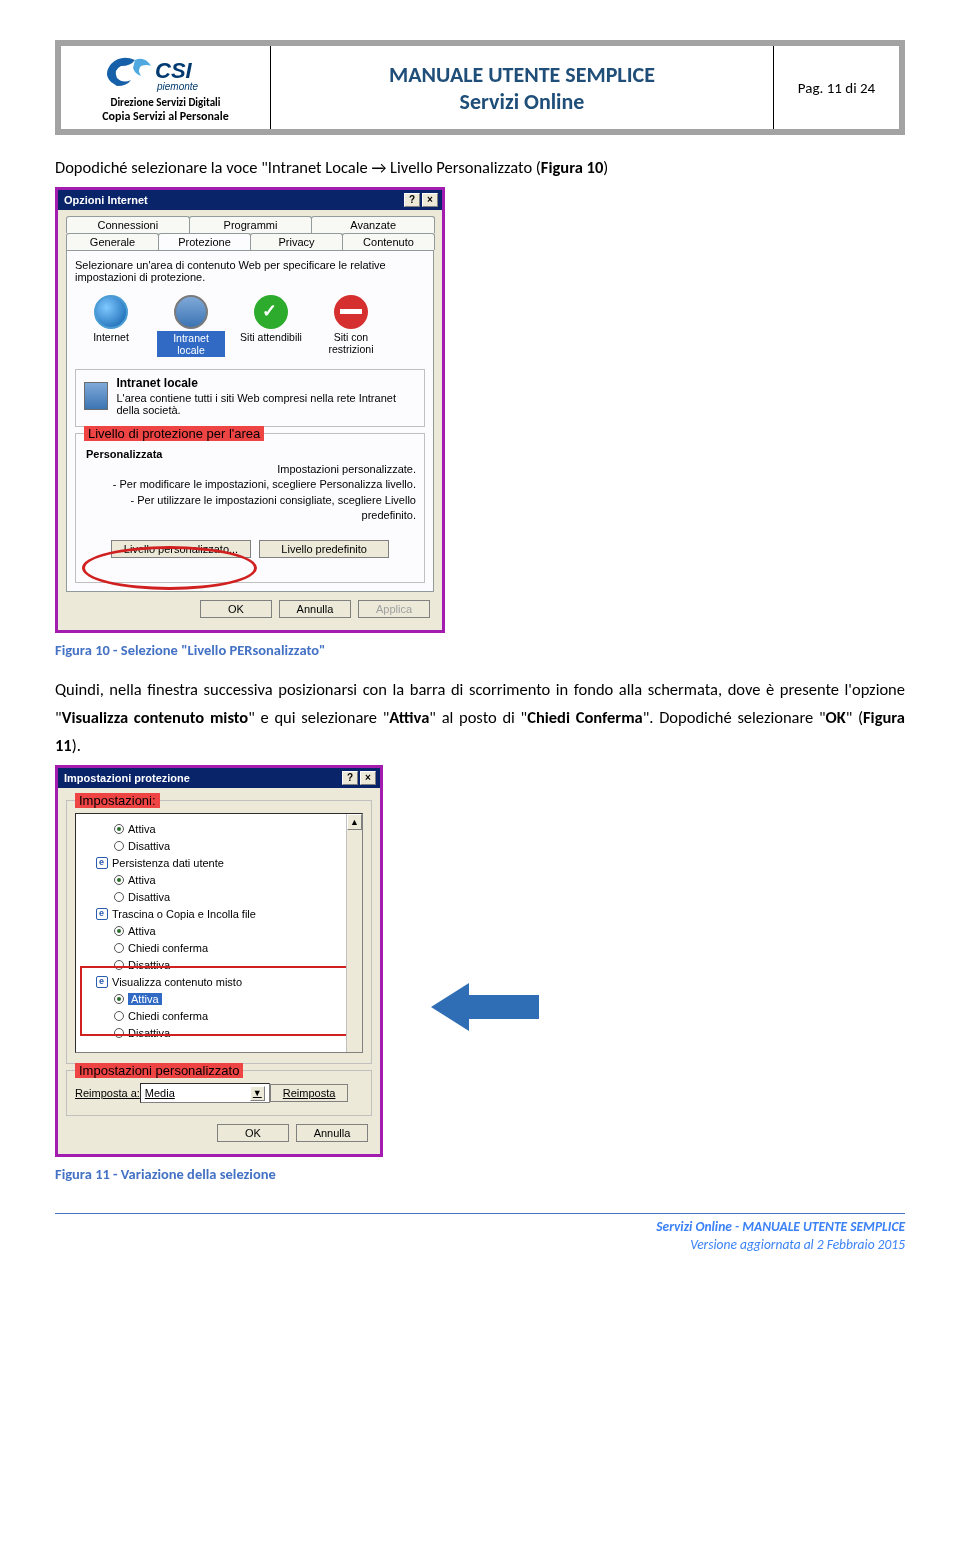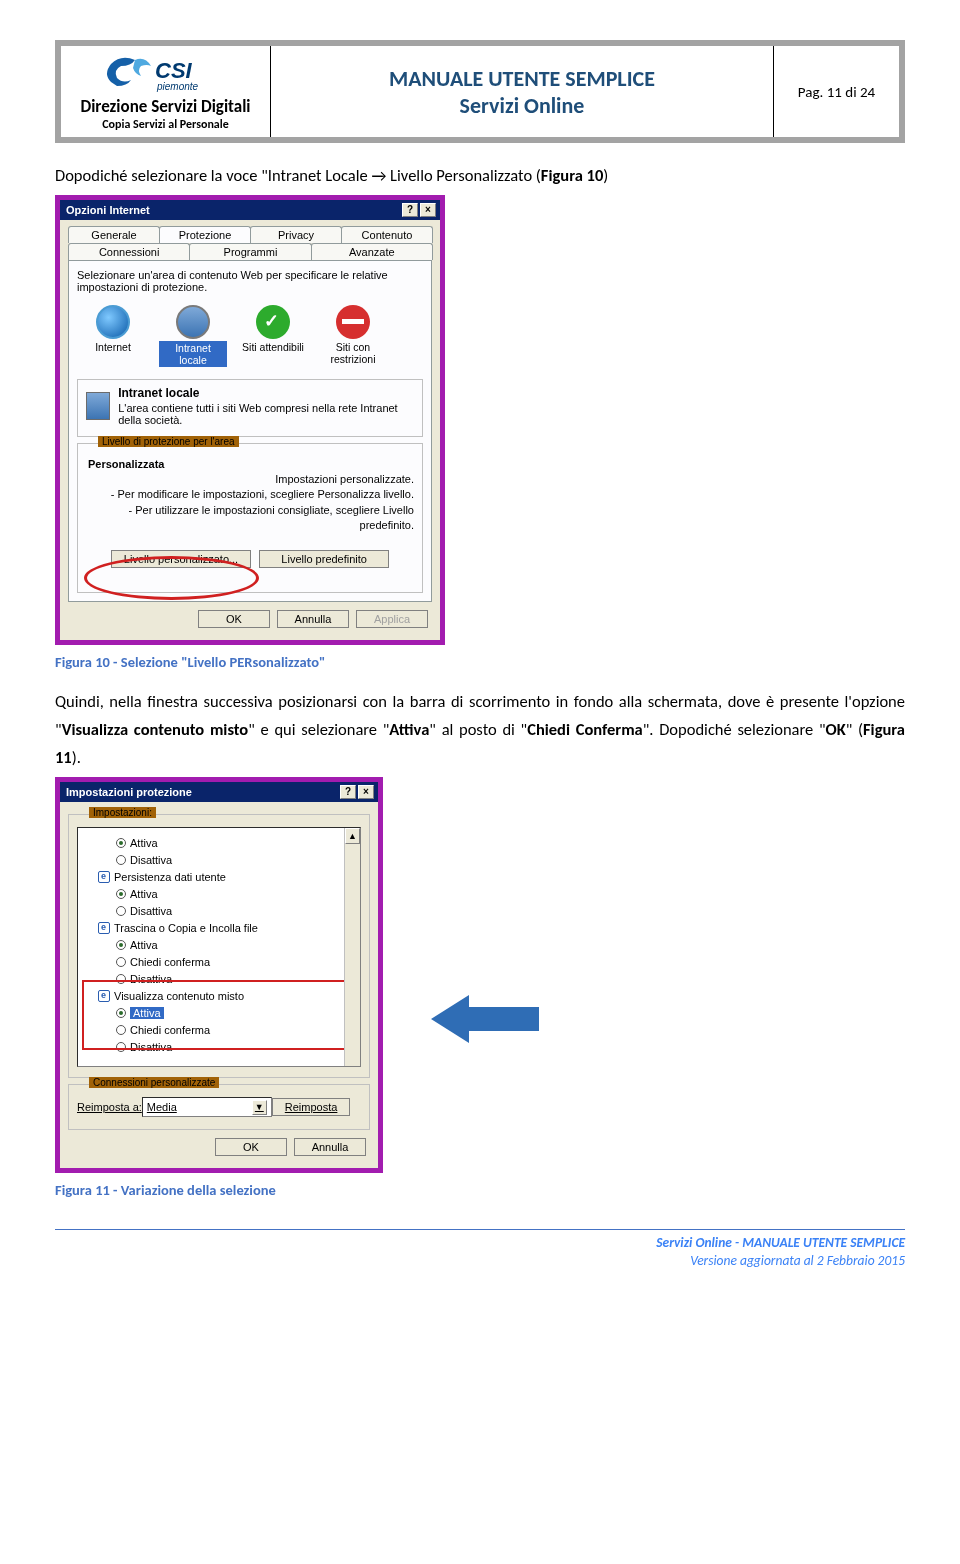--- a/index.html
+++ b/index.html
@@ -23,31 +23,31 @@
     flex-direction: column;
     justify-content: center;
     align-items: center;
     padding: 6px 10px;
   }
   .header-cell:last-child { border-right: none; }
   .hc-logo { width: 210px; }
   .hc-title { flex: 1; }
   .hc-page { width: 125px; font-size: 15px; }
   .logo-wrap { text-align: center; }
-  .sub1 { font-size: 17px; font-weight: bold; margin-top: 2px; }
+  .sub1 { font-size: 11px; font-weight: bold; margin-top: 2px; }
   .sub2 { font-size: 12px; font-weight: bold; }
   .doc-title1 { font-size: 22px; font-weight: bold; color: #1f4e79; }
   .doc-title2 { font-size: 22px; font-weight: bold; color: #1f4e79; }
   .body-text { font-size: 16.5px; line-height: 1.7; text-align: justify; margin: 0 0 6px 0; }
   .fig-caption { color: #4472c4; font-size: 14.5px; font-weight: bold; margin: 8px 0 16px 0; }
 
   
   .dialog {
     background: #ece9d8;
-    border: 5px solid #a21caf;
+    border: 3px solid #a21caf;
     width: 390px;
     font-family: Tahoma, Arial, sans-serif;
     font-size: 11px;
     color: #000;
     margin: 6px 0 4px 0;
   }
   .titlebar {
     background: #0a246a;
     color: #fff;
     height: 20px;
@@ -93,21 +93,21 @@
   .zone .zicon { width: 34px; height: 34px; margin: 0 auto 2px auto; border-radius: 50%; }
   .zone.sel .zlbl { background: #316ac5; color: #fff; padding: 1px 2px; }
   .globe { background: radial-gradient(circle at 35% 35%, #7fc9ff, #0a5aa8); border: 2px solid #4b9cd3; }
   .monitor { background: linear-gradient(#7fa9d8,#3c74b3); border: 2px solid #7a7a7a; border-radius: 3px; }
   .greenchk { background: #2dab2d; position: relative; }
   .greenchk::after { content: "✓"; color: #fff; font-weight: bold; position: absolute; left: 8px; top: 5px; font-size: 18px; }
   .redno { background: #d62f2f; position: relative; }
   .redno::after { content: ""; position: absolute; left: 6px; top: 14px; width: 22px; height: 5px; background: #fff; }
 
   .groupbox { border: 1px solid #c0c0c0; margin-top: 6px; padding: 6px 8px 10px 8px; position: relative; }
-  .groupbox .legend { position: absolute; top: -8px; left: 20px; background: #a16207; padding: 0 4px; font-size: 10px; }
+  .groupbox .legend { position: absolute; top: -8px; left: 8px; background: #ef4444; padding: 0 4px; font-size: 13px; }
   .gb-row { display: flex; align-items: center; gap: 8px; }
   .gb-icon { width: 28px; height: 28px; background: linear-gradient(#7fa9d8,#3c74b3); border: 1px solid #6b6b6b; }
   .gb-title { font-weight: bold; font-size: 12px; }
   .gb-desc { font-size: 11px; margin-top: 2px; }
   .siti-btn-wrap { text-align: right; margin-top: 4px; }
   .winbtn {
     background: #ece9d8;
     border: 1px solid #808080;
     padding: 2px 12px;
     font-size: 11px;
@@ -190,29 +190,29 @@
 
 <div class="dialog">
   <div class="titlebar">
     <span>Opzioni Internet</span>
     <span class="spacer"></span>
     <span class="tbtn">?</span>
     <span class="tbtn">×</span>
   </div>
   <div class="dlg-body">
     <div class="tabs-row">
+      <div class="tab">Connessioni</div>
+      <div class="tab">Programmi</div>
+      <div class="tab">Avanzate</div>
+    </div>
+    <div class="tabs-row">
       <div class="tab">Generale</div>
       <div class="tab active">Protezione</div>
       <div class="tab">Privacy</div>
       <div class="tab">Contenuto</div>
-    </div>
-    <div class="tabs-row">
-      <div class="tab">Connessioni</div>
-      <div class="tab">Programmi</div>
-      <div class="tab">Avanzate</div>
     </div>
     <div class="tab-panel">
       <div class="panel-instr">Selezionare un'area di contenuto Web per specificare le relative impostazioni di protezione.</div>
       <div class="zones">
         <div class="zone">
           <div class="zicon globe"></div>
           <div class="zlbl">Internet</div>
         </div>
         <div class="zone sel">
           <div class="zicon monitor"></div>
@@ -332,21 +332,21 @@
                 <span>Disattiva</span>
               </div>
           <div class="red-rect"></div>
           <div class="scroll-stub">
             <div class="sbtn">▲</div>
             <div style="flex:1"></div>
           </div>
         </div>
       </div>
       <div class="groupbox">
-        <span class="legend">Connessioni personalizzate</span>
+        <span class="legend">Impostazioni personalizzato</span>
         <div class="imp-row">
           <span>Reimposta a:</span>
           <span class="select-stub">
             <span>Media</span>
             <span class="dd">▼</span>
           </span>
           <span class="winbtn">Reimposta</span>
         </div>
       </div>
       <div class="bottom-btns">

